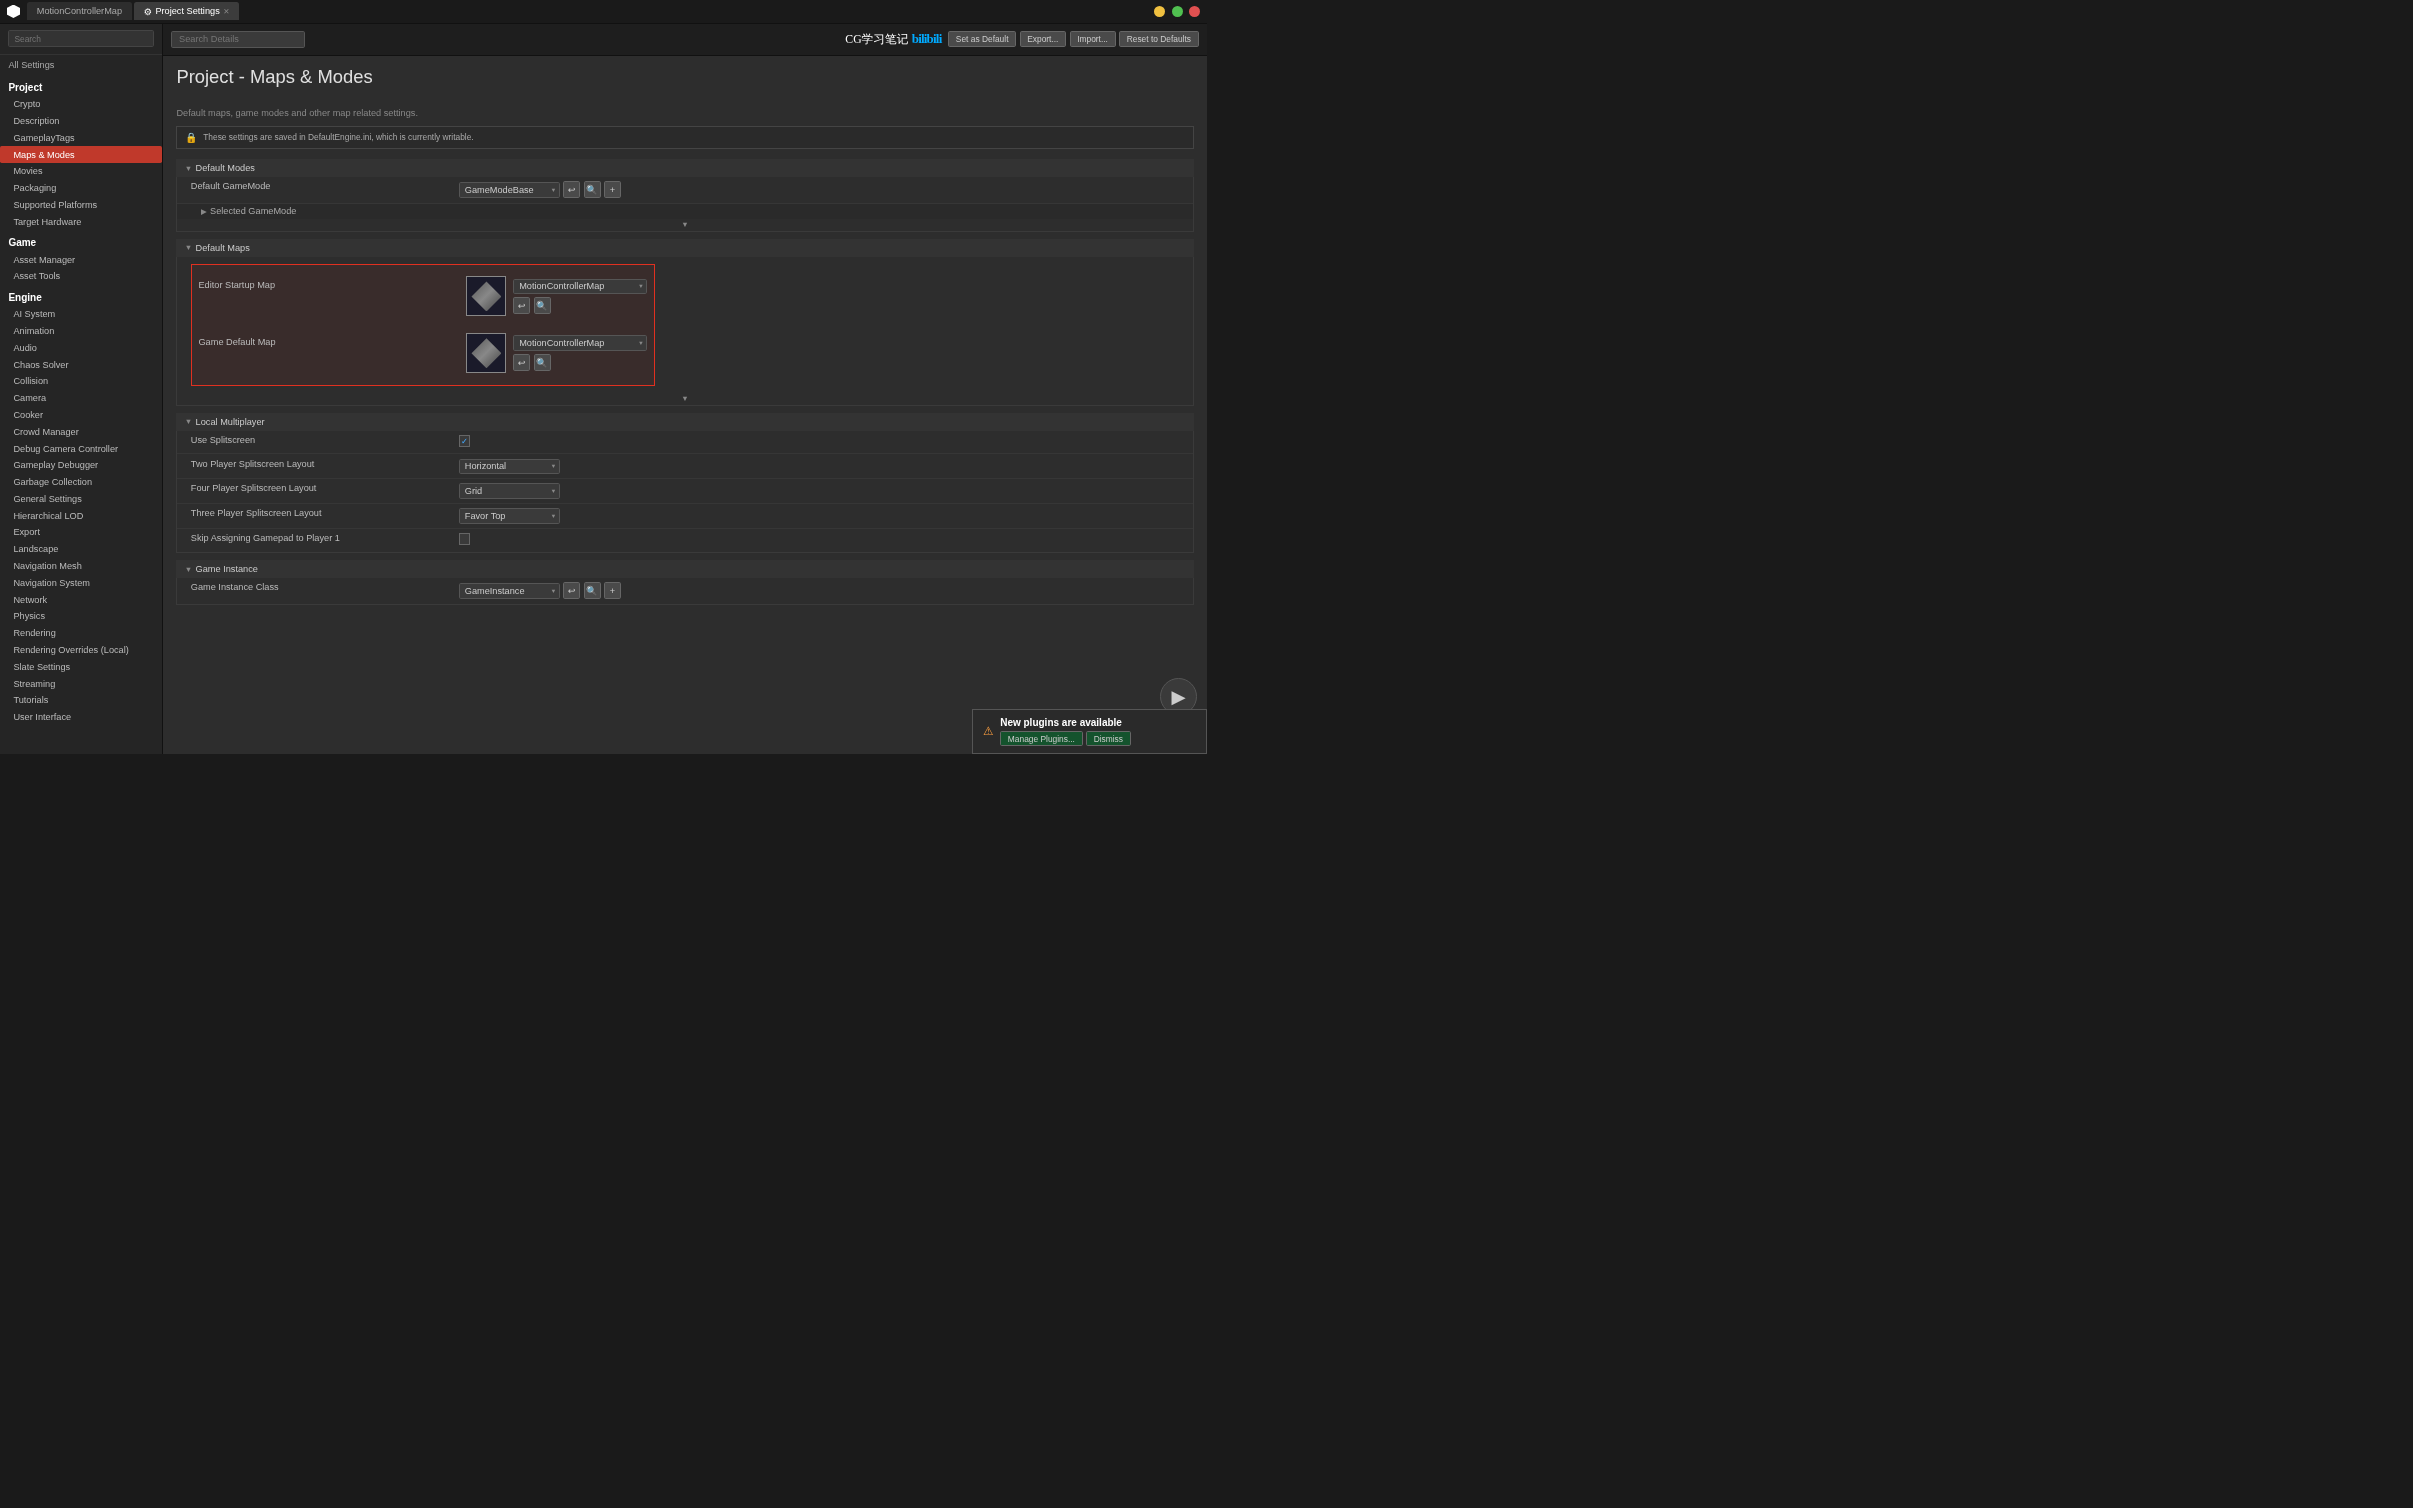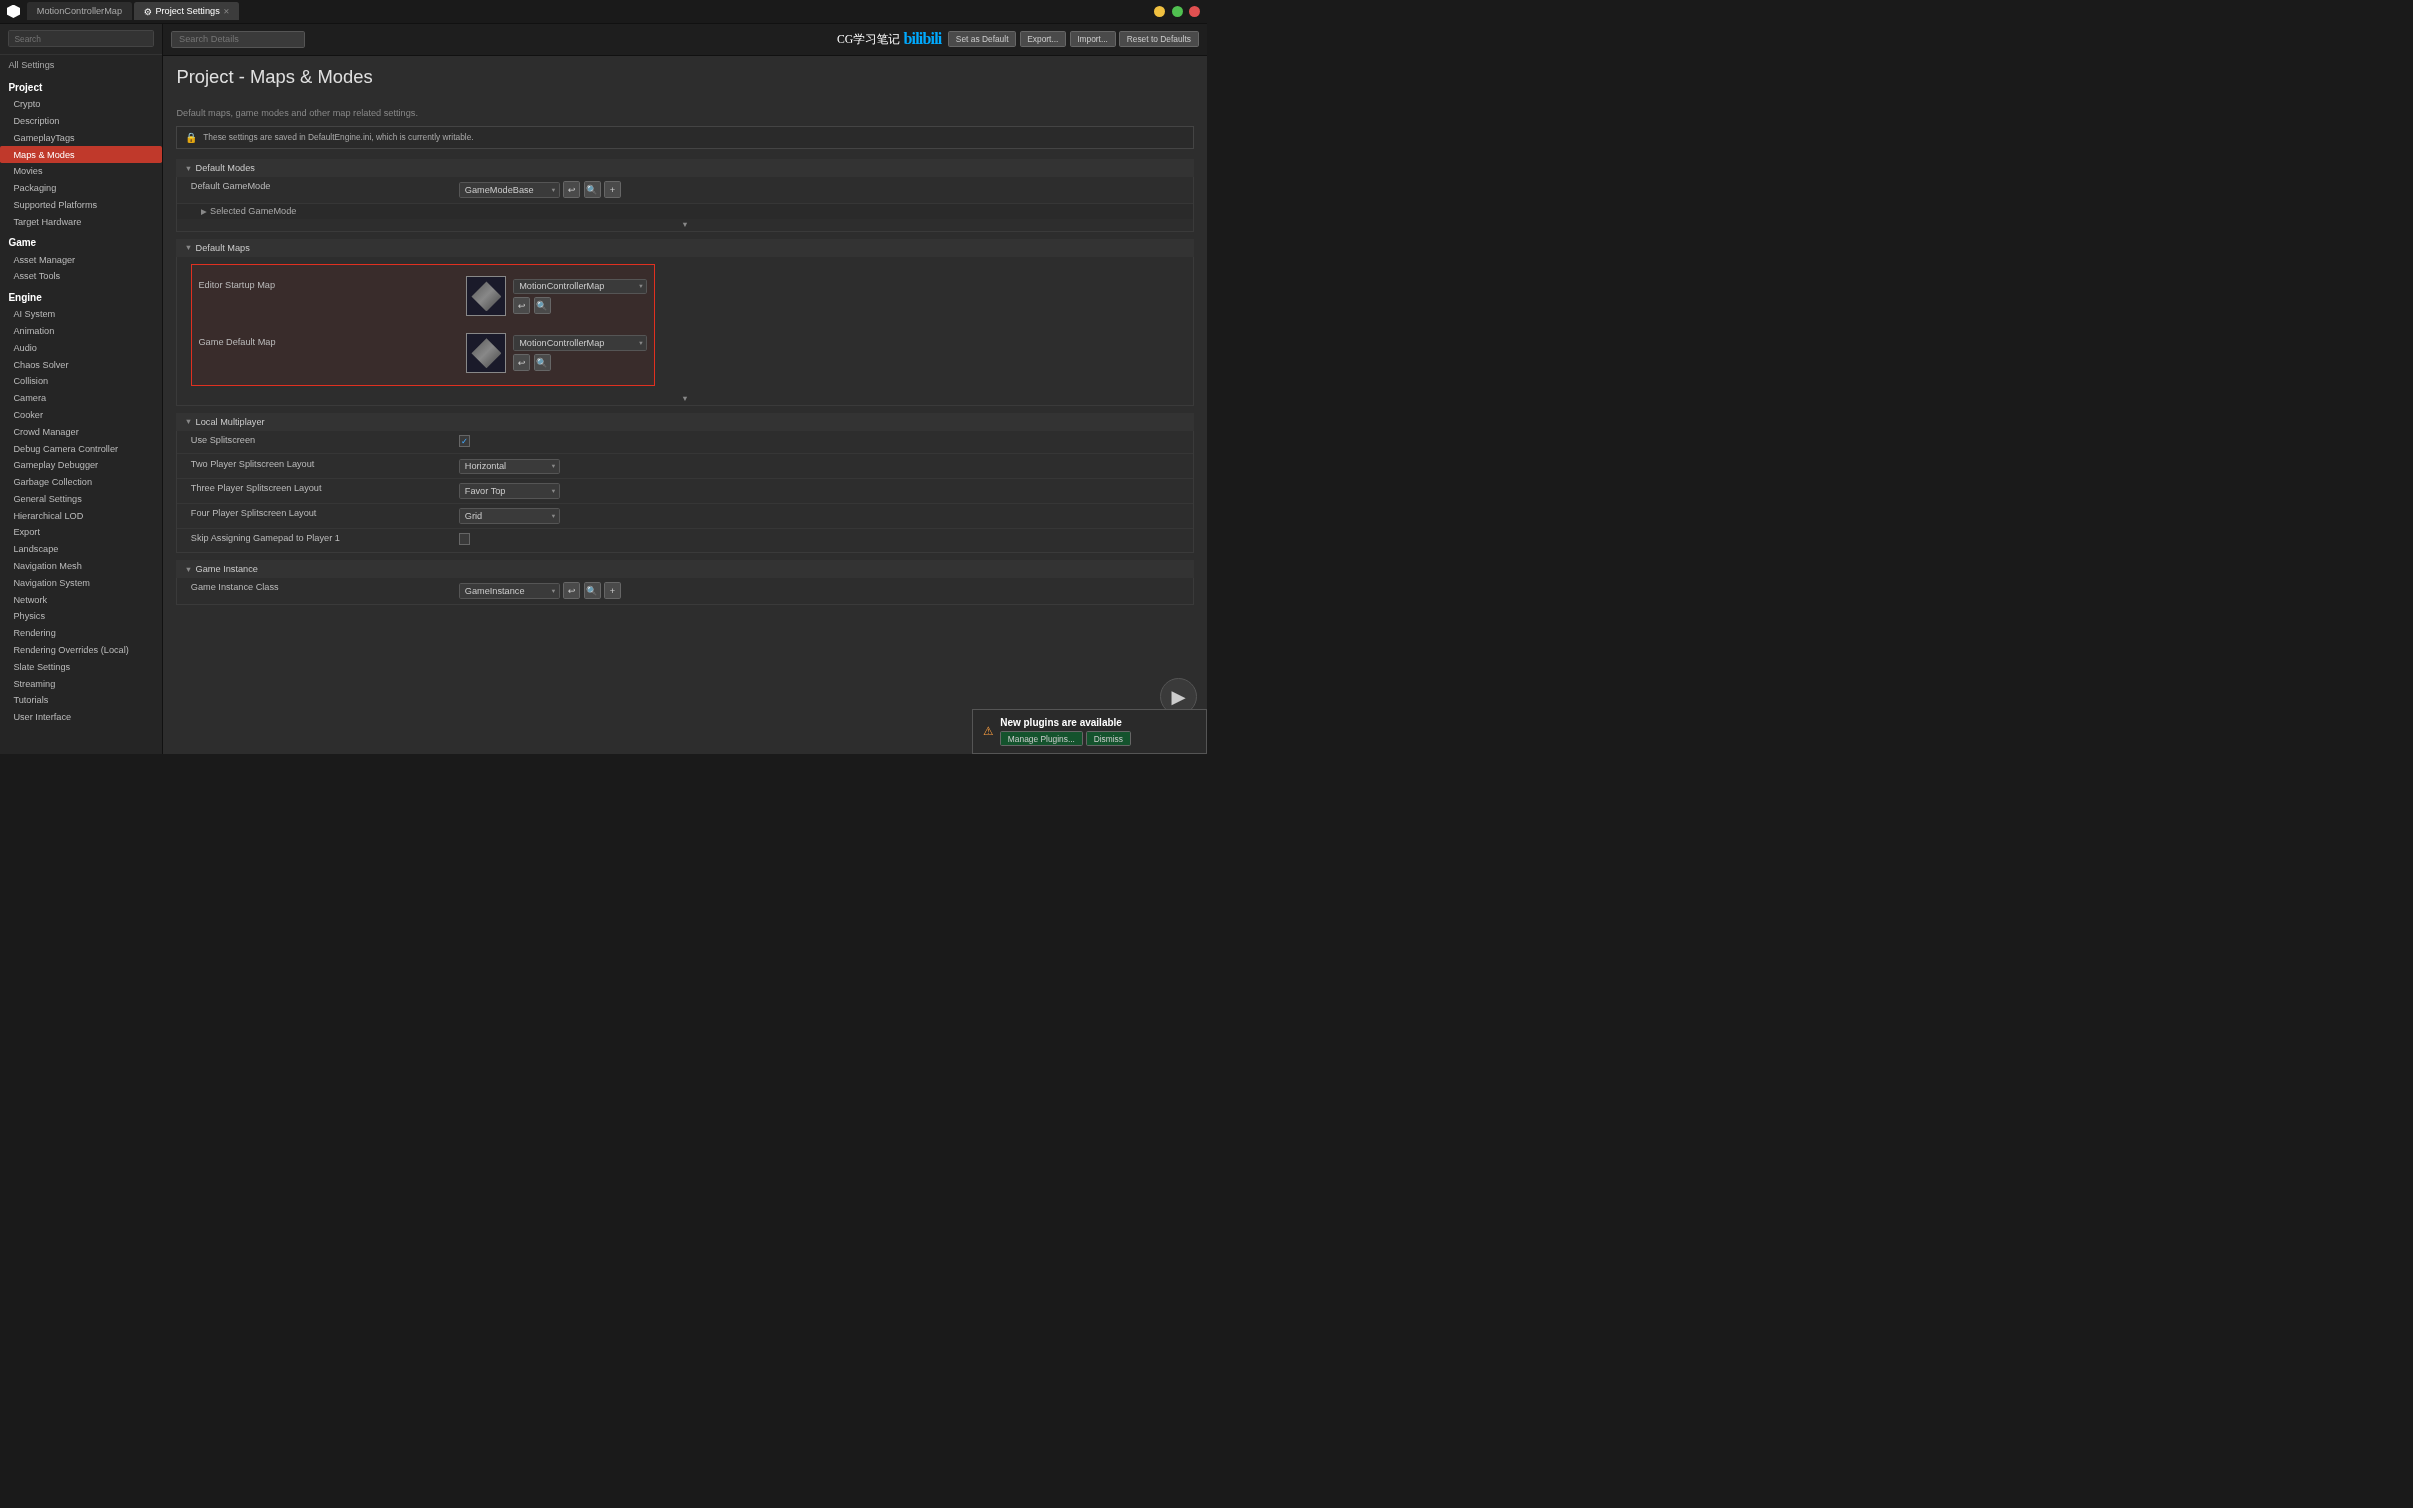--- a/index.html
+++ b/index.html
@@ -495,21 +495,21 @@
     <div class="sidebar-item">User Interface</div>
   </div>
 
   <div class="content">
 
     <div class="content-topbar">
       <input class="search-box" type="text" placeholder="Search Details" style="">
       <div style="margin-left: auto; display: flex; align-items: center; gap: 6.7px;">
         <div class="bilibili-logo">
           <span class="cg-text">CG学习笔记</span>
-          <span style="font-size:16px; font-weight:bold; letter-spacing:-0.8px;">bilibili</span>
+          <span style="font-size:13px; font-weight:bold; letter-spacing:-0.8px;">bilibili</span>
         </div>
         <div class="action-buttons">
           <button class="action-btn">Set as Default</button>
           <button class="action-btn">Export...</button>
           <button class="action-btn">Import...</button>
           <button class="action-btn">Reset to Defaults</button>
         </div>
       </div>
     </div>
 
@@ -627,35 +627,35 @@
             <div class="field-label">Two Player Splitscreen Layout</div>
             <div class="field-value">
               <div class="dropdown-wrapper">
                 <select class="dropdown">
                   <option>Horizontal</option>
                 </select>
               </div>
             </div>
           </div>
           <div class="field-row">
+            <div class="field-label">Four Player Splitscreen Layout</div>
+            <div class="field-value">
+              <div class="dropdown-wrapper">
+                <select class="dropdown">
+                  <option>Grid</option>
+                </select>
+              </div>
+            </div>
+          </div>
+          <div class="field-row">
             <div class="field-label">Three Player Splitscreen Layout</div>
             <div class="field-value">
               <div class="dropdown-wrapper">
                 <select class="dropdown">
                   <option>Favor Top</option>
-                </select>
-              </div>
-            </div>
-          </div>
-          <div class="field-row">
-            <div class="field-label">Four Player Splitscreen Layout</div>
-            <div class="field-value">
-              <div class="dropdown-wrapper">
-                <select class="dropdown">
-                  <option>Grid</option>
                 </select>
               </div>
             </div>
           </div>
           <div class="field-row">
             <div class="field-label">Skip Assigning Gamepad to Player 1</div>
             <div class="field-value">
               <div class="checkbox"></div>
             </div>
           </div>

